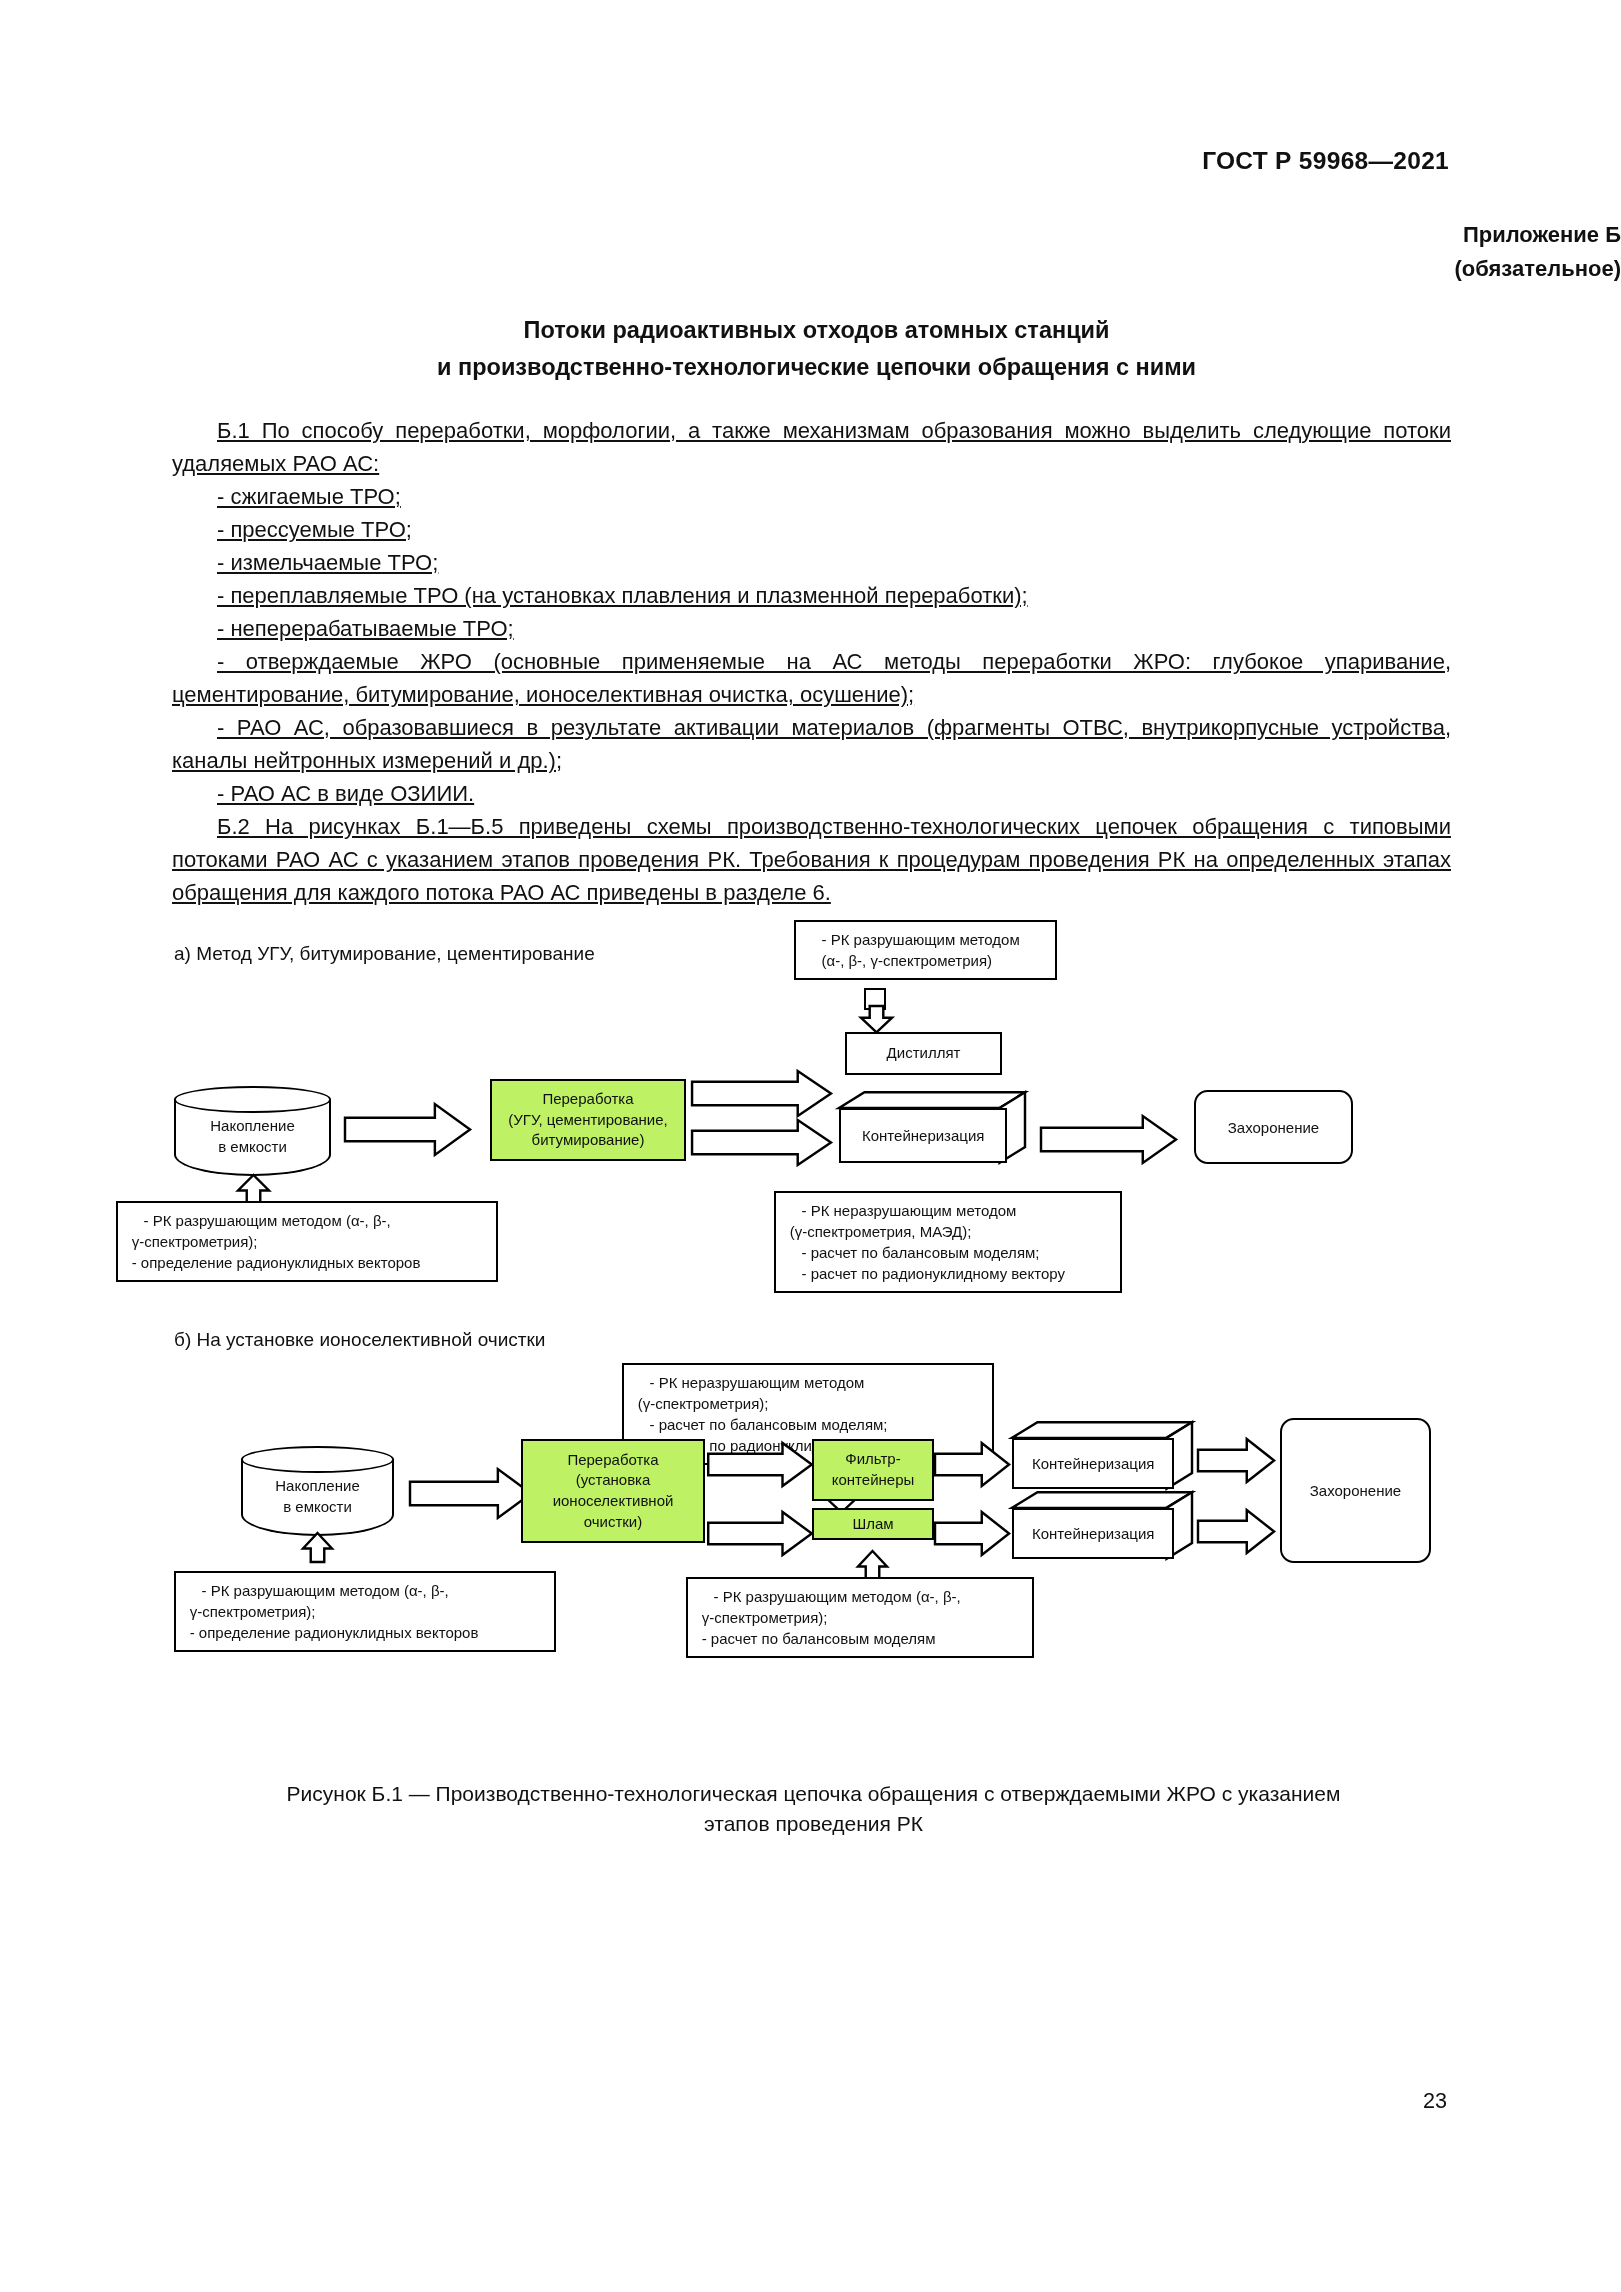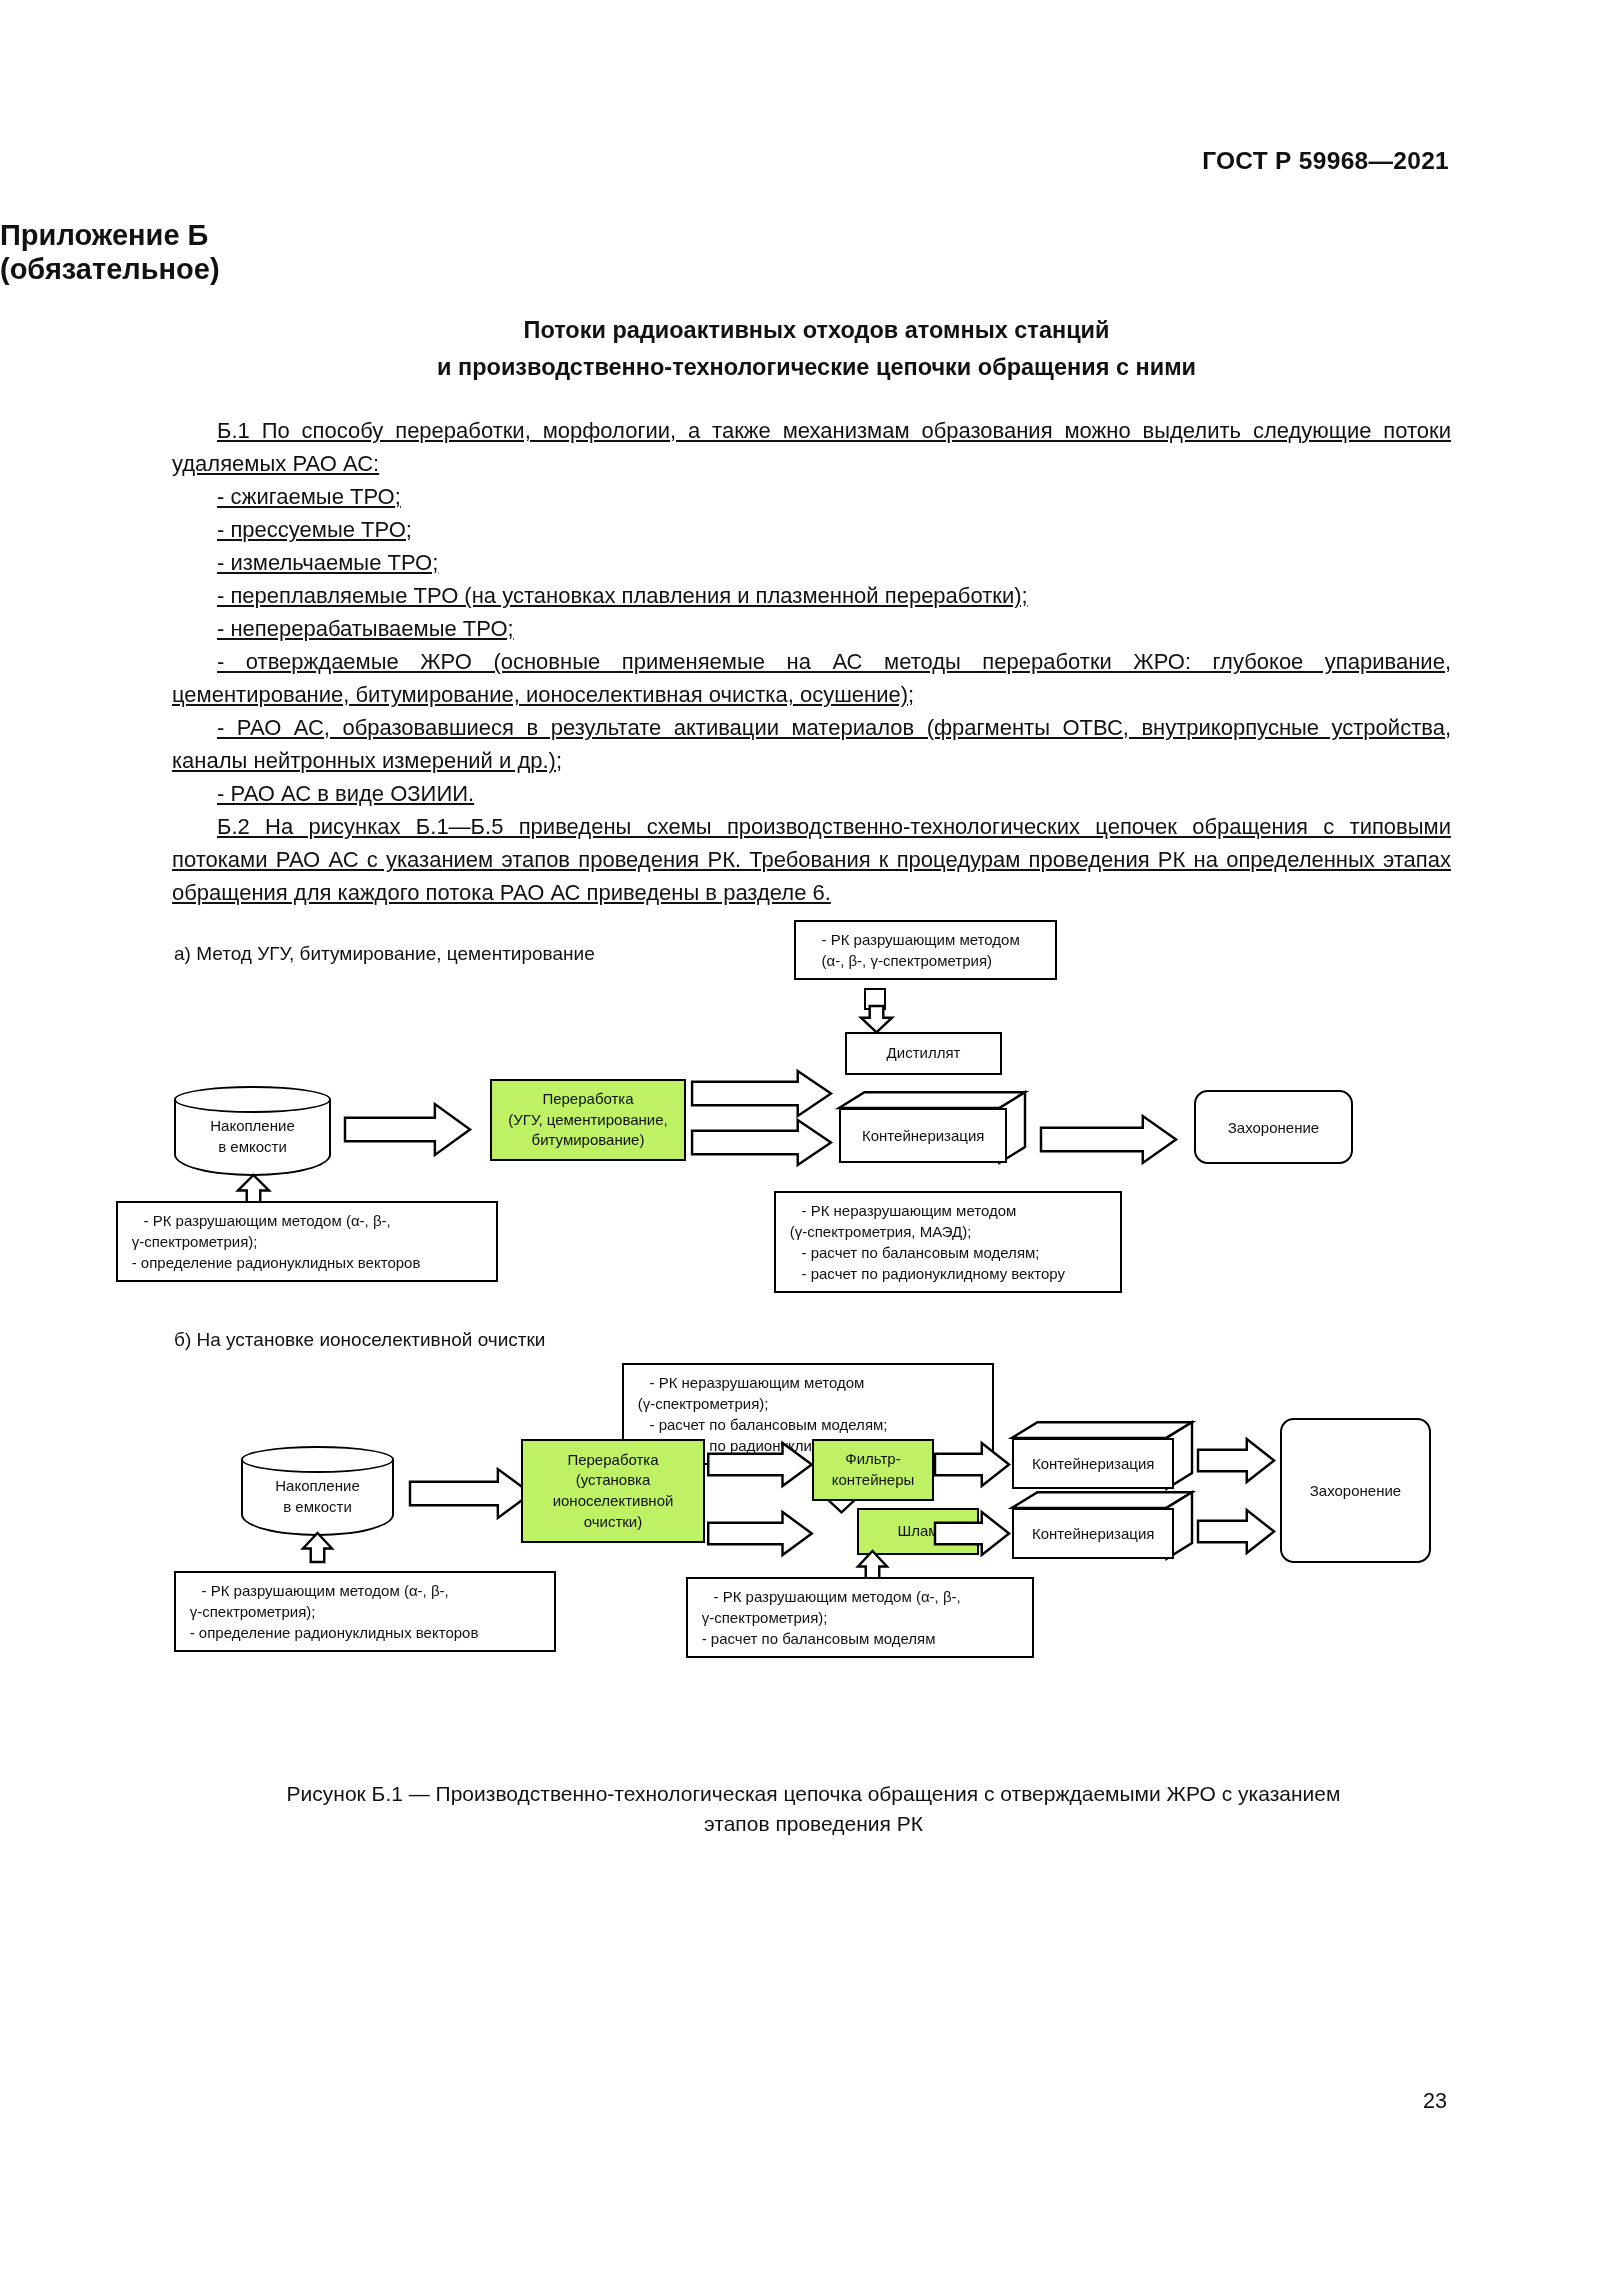--- a/index.html
+++ b/index.html
@@ -30,22 +30,22 @@
     font-weight: bold;
     letter-spacing: 0.3px;
   }
 
   
   .annex-title {
     position: absolute;
     top: 218px;
     left: 0;
     width: 100%;
-    text-align: left;
-    font-size: 29px;
+    text-align: right;
+    font-size: 22px;
     font-weight: bold;
     line-height: 34px;
   }
   .main-title {
     position: absolute;
     top: 312px;
     left: 0;
     width: 100%;
     text-align: center;
     font-size: 23.5px;
@@ -368,21 +368,21 @@
       </svg>
     </div>
 
     <div class="pbox" style="left:812px; top:527px; width:122px; height:62px;">
       <div>
         <div>Фильтр-</div>
         <div>контейнеры</div>
       </div>
     </div>
 
-    <div class="pbox" style="left:857px; top:596px; width:122px; height:47px;">Шлам</div>
+    <div class="pbox" style="left:812px; top:596px; width:122px; height:32px;">Шлам</div>
 
     <div class="arrow" style="left:935px; top:531px;">
       <svg width="76" height="43" viewBox="0 0 78 44">
         <polygon points="0,11 48,11 48,0 76,22 48,44 48,33 0,33" fill="#fff" stroke="#000" stroke-width="2.5"></polygon>
       </svg>
     </div>
     <div class="arrow" style="left:935px; top:600px;">
       <svg width="76" height="43" viewBox="0 0 78 44">
         <polygon points="0,11 48,11 48,0 76,22 48,44 48,33 0,33" fill="#fff" stroke="#000" stroke-width="2.5"></polygon>
       </svg>

